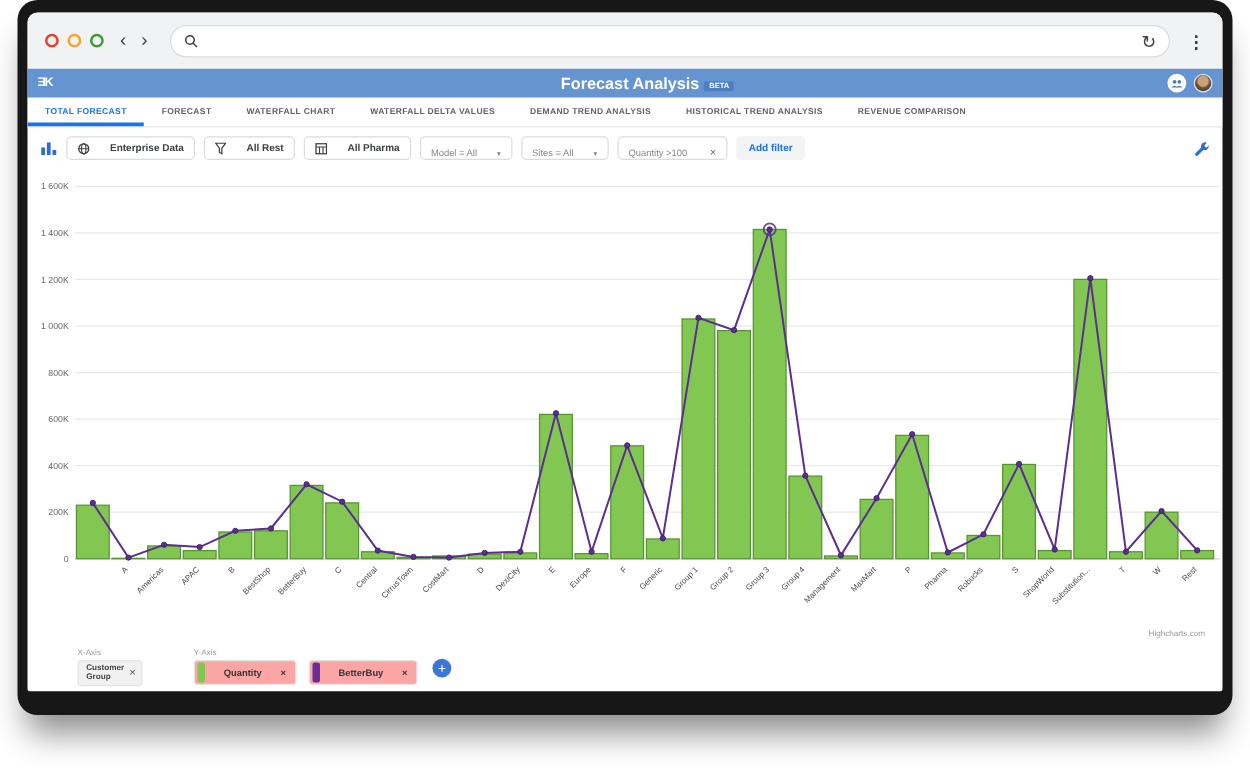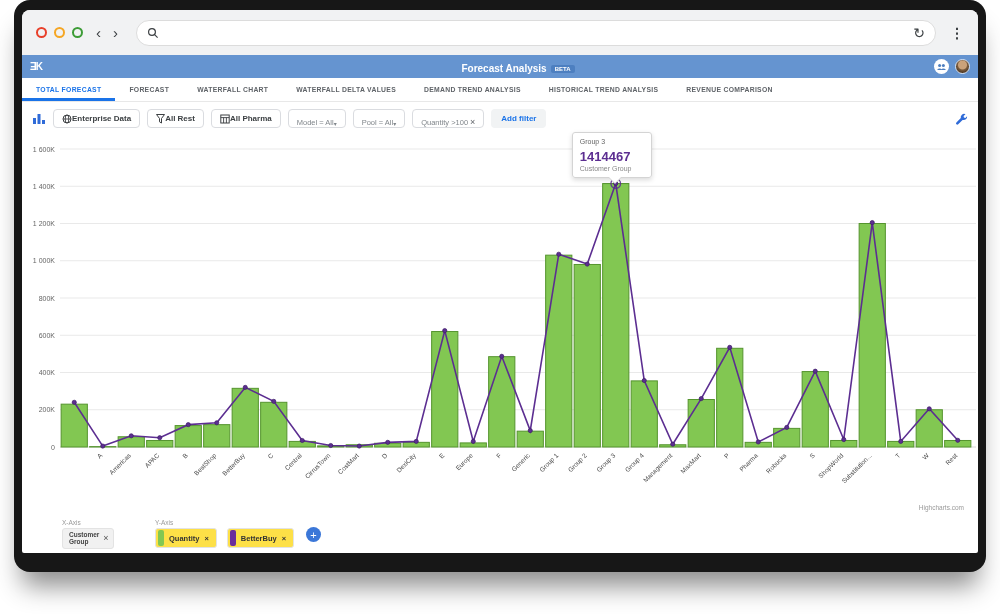--- a/index.html
+++ b/index.html
@@ -17,38 +17,38 @@
   .nav-chev { color:#3c4043; font-size:15px; margin:0 6px; line-height:1; user-select:none; }
   .url-box { flex:1; height:26px; background:#fff; border:1px solid #dcdcdc; border-radius:13px;
     margin:0 10px 0 12px; display:flex; align-items:center; padding:0 10px; }
   .reload { margin-left:auto; color:#3c4043; font-size:14px; }
   .kebab { color:#3c4043; font-size:14px; letter-spacing:0; margin-left:4px; font-weight:bold; }
 
   
   .app-header { height:23px; background:#6594d0; display:flex; align-items:center; padding:0 8px; position:relative; }
   .logo { color:#fff; font-weight:bold; font-size:10px; letter-spacing:-1px; }
   .app-title-wrap { position:absolute; left:0; right:0; text-align:center; }
-  .app-title { color:#fff; font-size:10px; font-weight:bold;padding-left:36px; }
+  .app-title { color:#fff; font-size:13px; font-weight:bold;padding-left:36px; }
   .beta-badge { display:inline-block; background:#4d7fc0; color:#fff; font-size:6px; font-weight:bold;
     padding:1px 4px; border-radius:2px; margin-left:4px; vertical-align:1px; }
   .header-right { margin-left:auto; display:flex; align-items:center; gap:6px; z-index:2; }
   .people-icon { width:15px; height:15px; border-radius:50%; background:#fff; display:flex; align-items:center; justify-content:center; }
   .avatar { width:15px; height:15px; border-radius:50%;
     background:radial-gradient(circle at 50% 38%, #caa27a 0 4px, #7a5c3e 5px, #4a3420 8px); border:1px solid #d8e2f0; }
 
   
   .tab-bar { height:24px; background:#fff; display:flex; align-items:stretch; border-bottom:1px solid #e8e8e8; }
   .tab { font-size:6.8px; font-weight:bold; letter-spacing:.3px; color:#5f6368; display:flex; align-items:center;
     padding:0 14px; cursor:pointer; position:relative; white-space:nowrap; }
   .tab.active { color:#1a73e8; }
   .tab.active::after { content:""; position:absolute; left:0; right:0; bottom:0; height:3px; background:#1a73e8; }
 
   
   .filter-bar { height:33px; display:flex; align-items:center; padding:0 10px; gap:7px; }
-  .chip { display:flex; align-items:center; gap:0; border:1px solid #dadce0; background:#fff; border-radius:4px;
+  .chip { display:flex; align-items:center; gap:16px; border:1px solid #dadce0; background:#fff; border-radius:4px;
     height:19px; padding:0 8px; font-size:8px; font-weight:bold; color:#3c4043; white-space:nowrap; }
   .chip.soft { color:#80868b; font-weight:normal; font-size:7.5px;align-items:flex-end; }
   .chip .x { color:#5f6368; font-weight:normal; font-size:9px; margin-left:2px; }
   .chip .caret { font-size:6px; color:#80868b; }
   .add-filter { background:#f1f3f4; border-radius:4px; height:19px; display:flex; align-items:center;
     padding:0 10px; color:#1a73e8; font-size:8px; font-weight:bold; }
   .wrench { margin-left:auto; }
 
   
   .chart-region { position:relative; height:382px; padding-left:8px; }
@@ -64,22 +64,22 @@
 
   
   .axis-controls { display:flex; align-items:flex-start; padding:2px 0 0 40px; gap:0; }
   .axis-group { display:flex; flex-direction:column; }
   .axis-label { font-size:6.5px; color:#9a9a9a; margin-bottom:2px; }
   .axis-chip { display:flex; align-items:center; background:#f1f1f1; border:1px solid #e3e3e3; border-radius:3px;
     padding:2px 6px; font-size:6.5px; color:#444; font-weight:bold; gap:4px; }
   .axis-chip .two-line { line-height:1.15; }
   .axis-chip .x { font-size:9px; font-weight:normal; color:#555; }
   .y-chips { display:flex; gap:10px; align-items:center; }
-  .series-chip { display:flex; align-items:center; background:#fde047; border:1px solid #e3e3e3; border-radius:3px;
-    padding:2px 7px 2px 2px; gap:5px; font-size:7.5px; font-weight:bold; color:#333; height:20px; }
+  .series-chip { display:flex; align-items:center; background:#fca5a5; border:1px solid #e3e3e3; border-radius:3px;
+    padding:2px 7px 2px 2px; gap:15px; font-size:7.5px; font-weight:bold; color:#333; height:20px; }
   .swatch { width:6px; height:16px; border-radius:2px; }
   .plus-btn { width:15px; height:15px; border-radius:50%; background:#3b77d8; color:#fff; font-size:11px;
     display:flex; align-items:center; justify-content:center; margin-left:12px; margin-top:8px; line-height:0; }
   svg text { font-family:"Liberation Sans", sans-serif; }
 </style>
 </head>
 <body>
 
 <div class="device-frame">
   <div class="window">
@@ -162,21 +162,21 @@
                 <line x1="6.4" y1="3.6" x2="6.4" y2="9" stroke="#3c4043" stroke-width="0.9"></line>
               </svg>
             </span>
             <span>All Pharma</span>
           </span>
           <span class="chip soft">
             <span>Model = All</span>
             <span class="caret">▾</span>
           </span>
           <span class="chip soft">
-            <span>Pool = All</span>
+            <span>Sites = All</span>
             <span class="caret">▾</span>
           </span>
           <span class="chip soft">
             <span>Quantity &gt;100</span>
             <span class="x">×</span>
           </span>
         </span>
       <span class="add-filter">Add filter</span>
       <svg class="wrench" width="14" height="14" viewBox="0 0 14 14">
         <path d="M11.5 2.2 L9.6 4.1 L9.9 5.6 L11.4 5.9 L13.1 4.2 A3.4 3.4 0 0 1 8.6 7.9 L4.2 12.3 A1.25 1.25 0 0 1 2.4 10.5 L6.8 6.1 A3.4 3.4 0 0 1 11.5 2.2 Z" fill="#2f6bd8"></path>
@@ -294,26 +294,20 @@
           <text x="699.75" y="321" text-anchor="end" font-size="6.5" fill="#4a4a4a" transform="rotate(-45 699.75 321)">P</text>
           <text x="728.25" y="321" text-anchor="end" font-size="6.5" fill="#4a4a4a" transform="rotate(-45 728.25 321)">Pharma</text>
           <text x="756.75" y="321" text-anchor="end" font-size="6.5" fill="#4a4a4a" transform="rotate(-45 756.75 321)">Robucks</text>
           <text x="785.25" y="321" text-anchor="end" font-size="6.5" fill="#4a4a4a" transform="rotate(-45 785.25 321)">S</text>
           <text x="813.75" y="321" text-anchor="end" font-size="6.5" fill="#4a4a4a" transform="rotate(-45 813.75 321)">ShopWorld</text>
           <text x="842.25" y="321" text-anchor="end" font-size="6.5" fill="#4a4a4a" transform="rotate(-45 842.25 321)">Substitution...</text>
           <text x="870.75" y="321" text-anchor="end" font-size="6.5" fill="#4a4a4a" transform="rotate(-45 870.75 321)">T</text>
           <text x="899.25" y="321" text-anchor="end" font-size="6.5" fill="#4a4a4a" transform="rotate(-45 899.25 321)">W</text>
           <text x="927.75" y="321" text-anchor="end" font-size="6.5" fill="#4a4a4a" transform="rotate(-45 927.75 321)">Rest</text>
         </svg>
-      <div class="tooltip" id="chart-tooltip" style="left: 549.75px;">
-        <div class="cat">Group 3</div>
-        <div class="val">1414467</div>
-        <div class="ser">Customer Group</div>
-        <div class="arrow"></div>
-      </div>
       <div class="credits">Highcharts.com</div>
     </div>
 
     <div class="axis-controls">
       <div class="axis-group" style="width:55px;">
         <span class="axis-label">X-Axis</span>
         <span class="axis-chip" style="width:52px;">
           <span class="two-line" id="x-chip-text">Customer<br>Group</span>
           <span class="x">×</span>
         </span>

